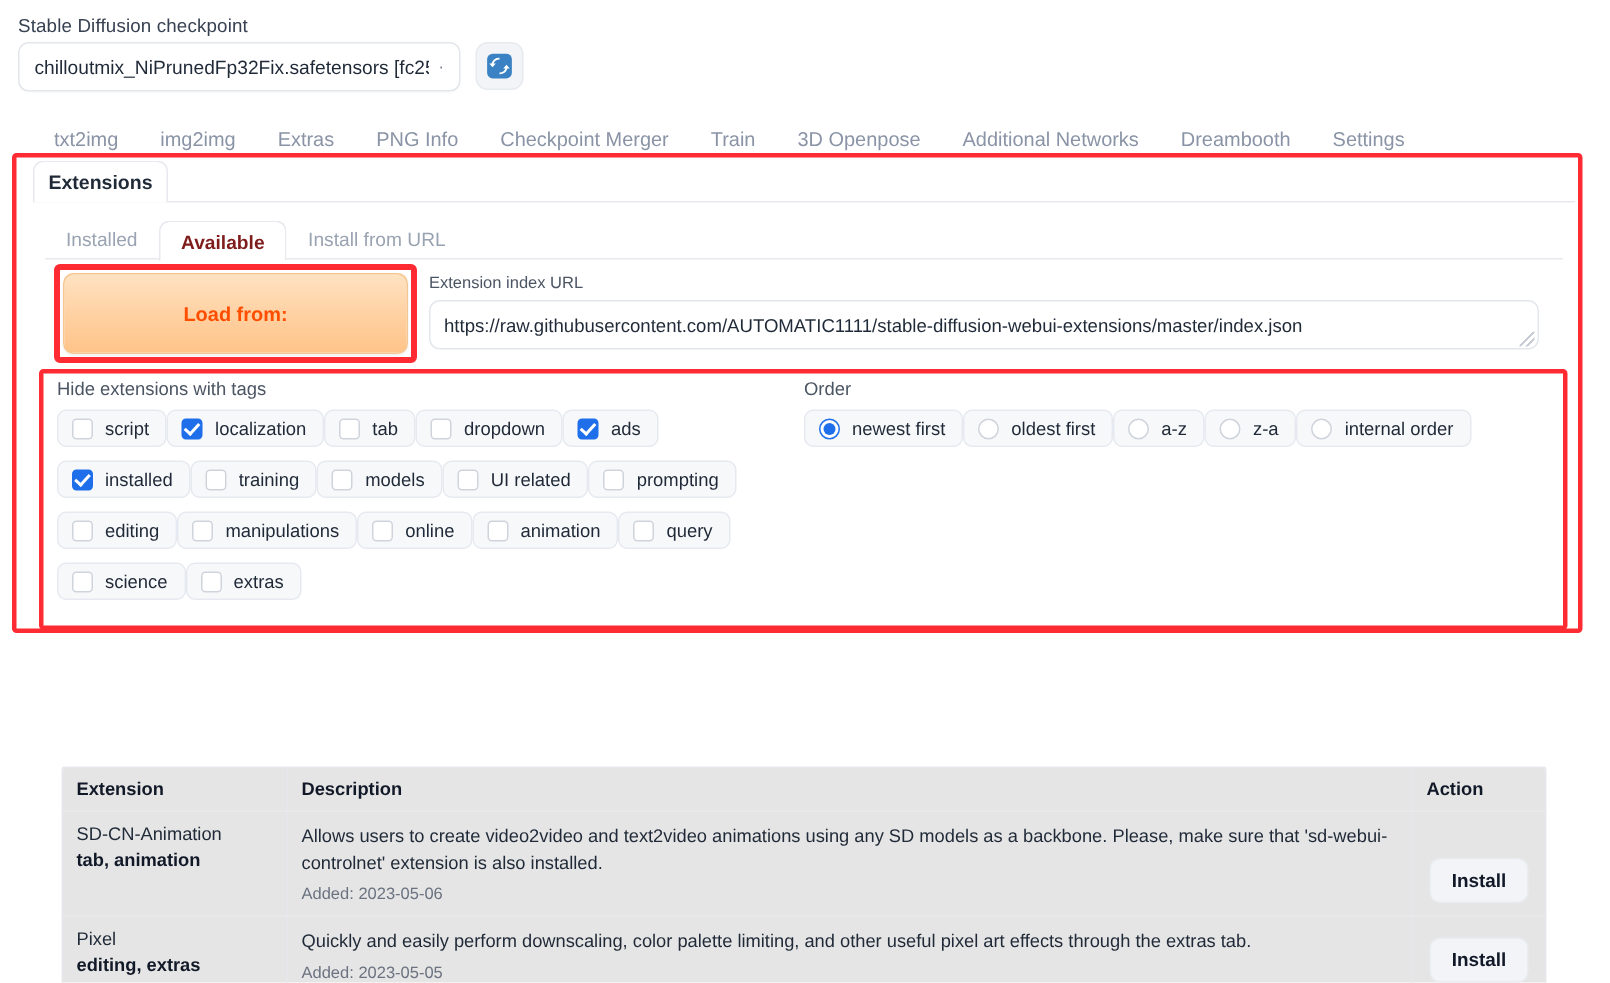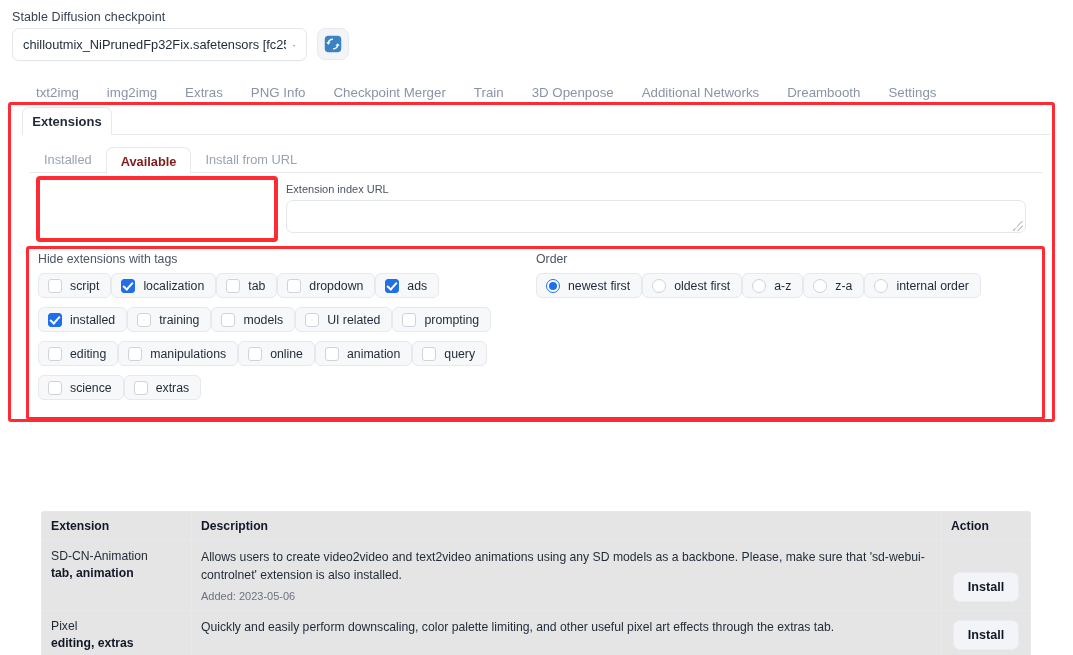--- a/index.html
+++ b/index.html
@@ -216,24 +216,26 @@
   <div class="ext-tab-rule"></div>
   <div class="ext-tab">Extensions</div>
 
   <div class="subtabs-rule"></div>
   <div class="subtabs">
     <div class="subtab">Installed</div>
     <div class="subtab active">Available</div>
     <div class="subtab">Install from URL</div>
   </div>
 
+  <div class="loadfrom-btn">Load from:</div>
 
   <div class="url-group">
     <div class="url-label">Extension index URL</div>
     <div class="url-box">
+      <span>https://raw.githubusercontent.com/AUTOMATIC1111/stable-diffusion-webui-extensions/master/index.json</span>
       <span class="resize-grip"></span>
     </div>
   </div>
 
   <div class="tags-col">
     <div class="group-label">Hide extensions with tags</div>
     <div class="chips">
       <div class="chip">
           <span class="cbox"></span>
           <span>script</span>
@@ -358,20 +360,21 @@
       </div>
     </div>
 
     <div class="tr">
       <div class="c-ext">
         <div class="ext-name">Pixel</div>
         <div class="ext-tags">editing, extras</div>
       </div>
       <div class="c-desc">
         <div class="desc-text">Quickly and easily perform downscaling, color palette limiting, and other useful pixel art effects through the extras tab.</div>
+        <div class="desc-added">Added: 2023-05-05</div>
       </div>
       <div class="c-act">
         <div class="install-btn">Install</div>
       </div>
     </div>
   </div>
 
   <div class="red-outer"></div>
   <div class="red-loadfrom"></div>
   <div class="red-tags"></div>

